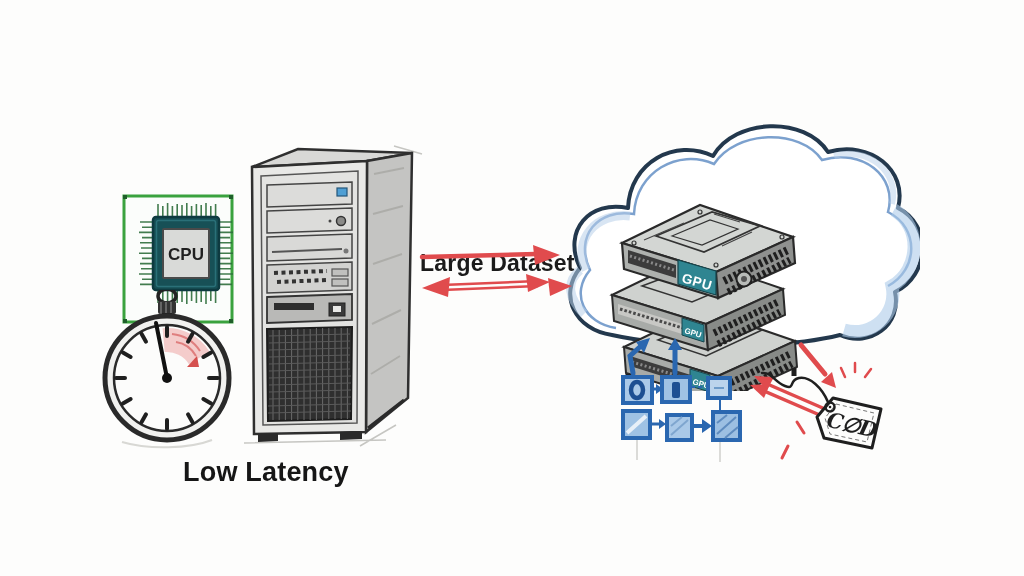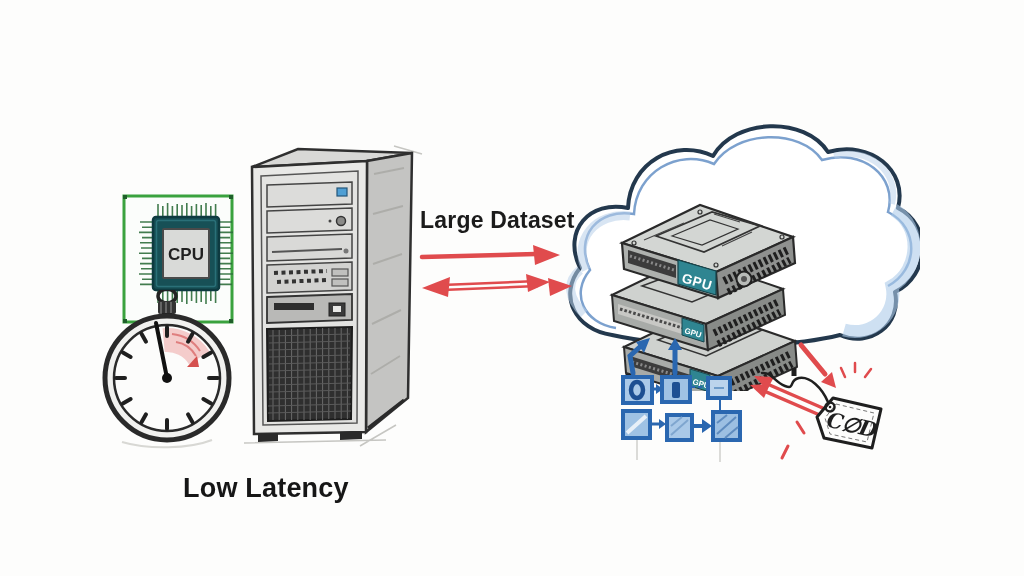--- a/index.html
+++ b/index.html
@@ -8,21 +8,21 @@
     background:#fdfdfc;
     font-family:"Liberation Sans",sans-serif;
   }
   .abs{position:absolute;}
   .caption{
     position:absolute;color:#161616;font-weight:700;font-size:27px;
     letter-spacing:.2px;white-space:nowrap;
   }
   .transfer-label{
     position:absolute;color:#1b1b1b;font-weight:700;font-size:23px;
-    letter-spacing:.2px;white-space:nowrap;
+    letter-spacing:.2px;white-space:nowrap;margin-top:43px;
   }
   svg{display:block;}
 </style>
 </head>
 <body>
 
 <div id="canvas">
 
   <svg class="abs" style="left:112px;top:182px" width="135" height="152" viewBox="0 0 135 152">
     <rect x="12" y="14" width="108" height="126" fill="#fbfdfb" stroke="#3aa23e" stroke-width="3"></rect>
@@ -247,15 +247,15 @@
 
     <g>
       <path d="M95,70 L143,81 L134,120 L86,110 L79,89 Z" fill="#fdfdfc" stroke="#1f1f1f" stroke-width="3" stroke-linejoin="round"></path>
       <path d="M98,76 L136,85 L129,114 L92,106 L87,90 Z" fill="none" stroke="#777" stroke-width="1" stroke-dasharray="4 3"></path>
       <circle cx="92" cy="79" r="4.5" fill="none" stroke="#1f1f1f" stroke-width="2.5"></circle>
       <circle cx="92" cy="79" r="1.3" fill="#1f1f1f"></circle>
       <text x="0" y="0" transform="translate(112,104) rotate(13)" text-anchor="middle" font-family="DejaVu Serif, serif" font-style="italic" font-weight="bold" font-size="21" fill="#1f1f1f" letter-spacing="-1">C∅D</text>
     </g>
   </svg>
 
-  <div class="caption" style="left:183px;top:473px">Low Latency</div>
+  <div class="caption" style="left:183px;top:457px">Low Latency</div>
 
 </div>
 
 </body></html>

